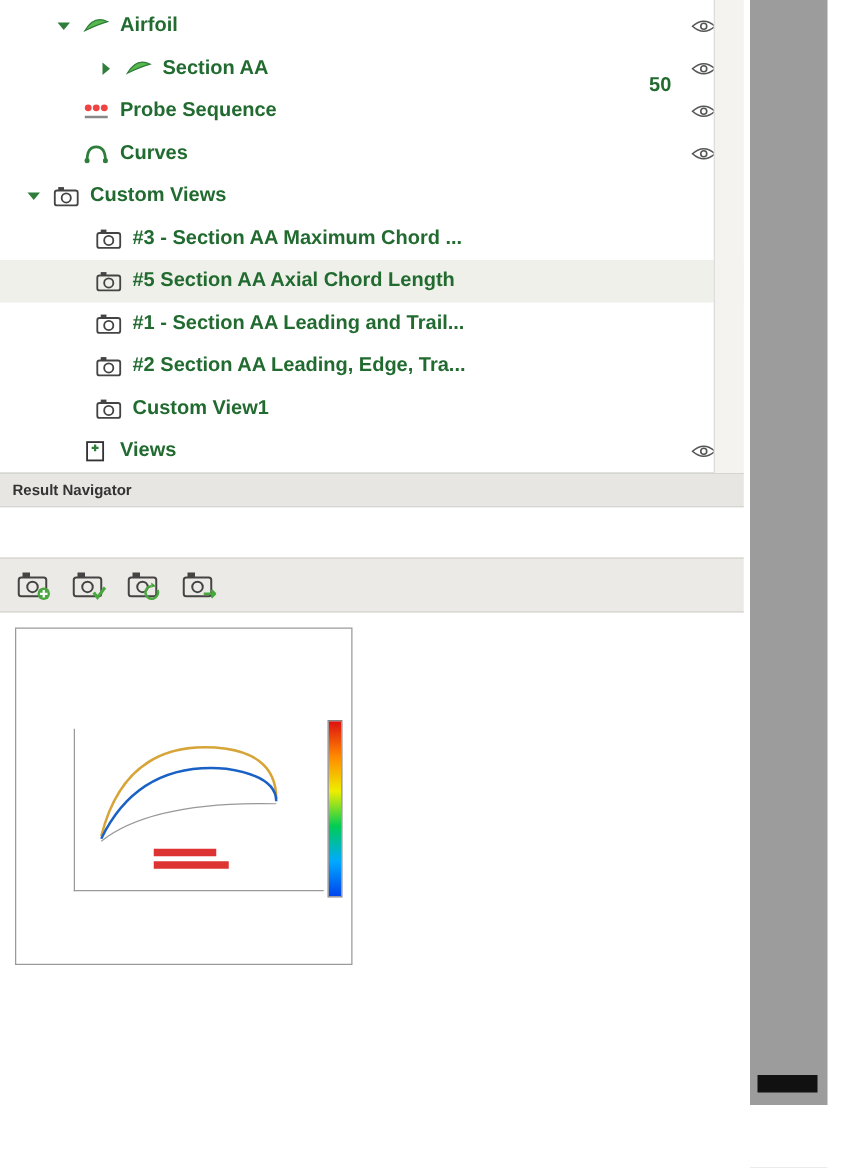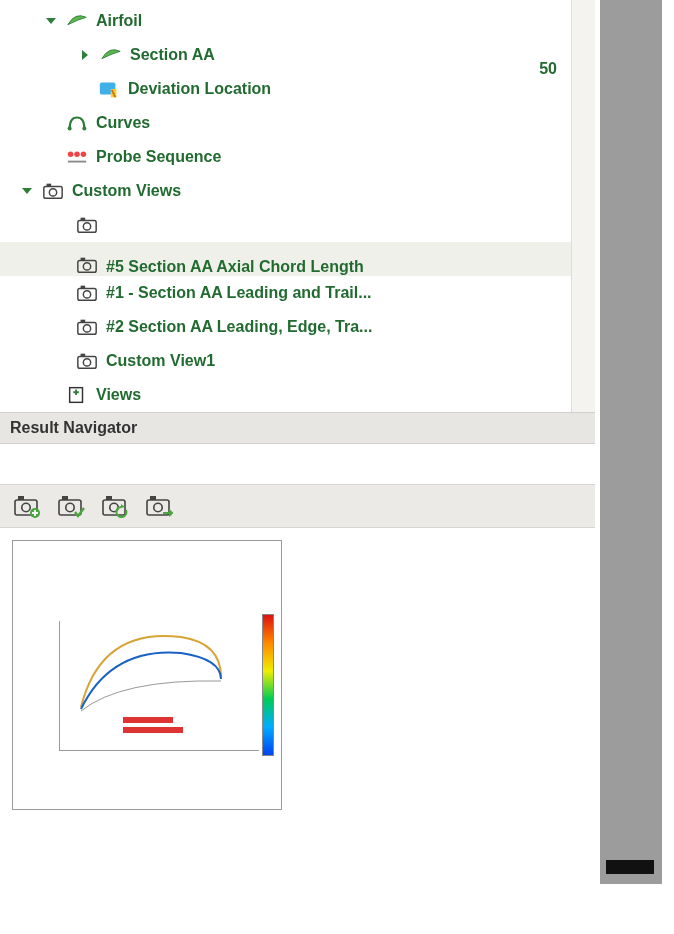--- a/index.html
+++ b/index.html
@@ -22,26 +22,26 @@
   }
   .tree {
     overflow-y: auto;
     position: relative;
     padding-top: 4px;
   }
   .row {
     display: flex;
     align-items: center;
     height: 34px;
-    padding-right: 0;
+    padding-right: 20px;
     font-weight: 600;
     white-space: nowrap;
     cursor: default;
   }
-  .row.selected { background: #f0f0ea; align-items: flex-end; }
+  .row.selected { background: #f0f0ea; }
   .spacer { flex: 1; }
   .ind { display:inline-block; height:1px; }
   .expander {
     display:inline-flex; align-items:center; justify-content:center;
     width:18px; height:18px; margin-right:4px;
     color:#2f7d3a;
   }
   .expander svg { width:12px; height:12px; }
   .expander.blank { visibility:hidden; }
   .node-icon {
@@ -53,21 +53,21 @@
   .val { color:#226b30; margin-right:8px;margin-top:27px; }
   .eye {
     display:inline-flex; align-items:center; justify-content:center;
     width:24px; height:20px; color:#555; margin-left:6px;
   }
   .eye svg { width:20px; height:14px; }
   .section-title {
     background:#e7e6e3;
     color:#333;
     font-weight:700;
-    font-size:16px;
+    font-size:12px;
     padding:6px 10px;
     border-top:1px solid #d0cfcb;
     border-bottom:1px solid #d0cfcb;
   }
   .nav-gap { height:40px; background:#fff; }
   .toolbar {
     display:flex; gap:10px; padding:6px 10px;
     background:#eceae6;
     border-top:1px solid #d6d4d0;
     border-bottom:1px solid #d6d4d0;
@@ -169,58 +169,20 @@
       <span class="spacer"></span>
       <span class="val">50</span>
       <span class="eye">
         <svg viewBox="0 0 20 12">
             <path d="M1 6 Q10 -2 19 6 Q10 14 1 6 Z" fill="none" stroke="#555" stroke-width="1.3"></path>
             <circle cx="10" cy="6" r="2.4" fill="none" stroke="#555" stroke-width="1.3"></circle>
           </svg>
       </span>
     </div>
 
-    <div class="row">
-      <span class="ind" style="width:96px"></span>
-      <span class="node-icon">
-        <svg viewBox="0 0 24 20">
-            <rect x="2" y="3" width="17" height="13" rx="2" fill="#3fb0e8"></rect>
-            <rect x="14" y="10" width="6" height="9" fill="#fc3"></rect>
-            <path d="M15 11 L19 19" stroke="#c70" stroke-width="2"></path>
-          </svg>
-      </span>
-      <span class="label">Deviation Location</span>
-      <span class="spacer"></span>
-      <span class="eye">
-        <svg viewBox="0 0 20 12">
-            <path d="M1 6 Q10 -2 19 6 Q10 14 1 6 Z" fill="none" stroke="#555" stroke-width="1.3"></path>
-            <circle cx="10" cy="6" r="2.4" fill="none" stroke="#555" stroke-width="1.3"></circle>
-          </svg>
-      </span>
-    </div>
-
-    <div class="row">
-      <span class="ind" style="width:42px"></span>
-      <span class="expander blank"></span>
-      <span class="node-icon">
-        <svg viewBox="0 0 24 20">
-            <path d="M4 16 Q4 4 12 4 Q20 4 20 16" fill="none" stroke="#2f7d3a" stroke-width="2.4"></path>
-            <circle cx="4" cy="16" r="2.2" fill="#2f7d3a"></circle>
-            <circle cx="20" cy="16" r="2.2" fill="#2f7d3a"></circle>
-          </svg>
-      </span>
-      <span class="label">Curves</span>
-      <span class="spacer"></span>
-      <span class="eye">
-        <svg viewBox="0 0 20 12">
-            <path d="M1 6 Q10 -2 19 6 Q10 14 1 6 Z" fill="none" stroke="#555" stroke-width="1.3"></path>
-            <circle cx="10" cy="6" r="2.4" fill="none" stroke="#555" stroke-width="1.3"></circle>
-          </svg>
-      </span>
-    </div>
 
     <div class="row">
       <span class="ind" style="width:42px"></span>
       <span class="expander blank"></span>
       <span class="node-icon">
         <svg viewBox="0 0 24 20">
             <circle cx="5" cy="7" r="3" fill="#e44"></circle>
             <circle cx="12" cy="7" r="3" fill="#e44"></circle>
             <circle cx="19" cy="7" r="3" fill="#e44"></circle>
             <path d="M2 15 H22" stroke="#888" stroke-width="2"></path>
@@ -230,20 +192,40 @@
       <span class="spacer"></span>
       <span class="eye">
         <svg viewBox="0 0 20 12">
             <path d="M1 6 Q10 -2 19 6 Q10 14 1 6 Z" fill="none" stroke="#555" stroke-width="1.3"></path>
             <circle cx="10" cy="6" r="2.4" fill="none" stroke="#555" stroke-width="1.3"></circle>
           </svg>
       </span>
     </div>
 
     <div class="row">
+      <span class="ind" style="width:42px"></span>
+      <span class="expander blank"></span>
+      <span class="node-icon">
+        <svg viewBox="0 0 24 20">
+            <path d="M4 16 Q4 4 12 4 Q20 4 20 16" fill="none" stroke="#2f7d3a" stroke-width="2.4"></path>
+            <circle cx="4" cy="16" r="2.2" fill="#2f7d3a"></circle>
+            <circle cx="20" cy="16" r="2.2" fill="#2f7d3a"></circle>
+          </svg>
+      </span>
+      <span class="label">Curves</span>
+      <span class="spacer"></span>
+      <span class="eye">
+        <svg viewBox="0 0 20 12">
+            <path d="M1 6 Q10 -2 19 6 Q10 14 1 6 Z" fill="none" stroke="#555" stroke-width="1.3"></path>
+            <circle cx="10" cy="6" r="2.4" fill="none" stroke="#555" stroke-width="1.3"></circle>
+          </svg>
+      </span>
+    </div>
+
+    <div class="row">
       <span class="ind" style="width:18px"></span>
       <span class="expander">
         <svg viewBox="0 0 12 12">
             <path d="M1 3 L6 9 L11 3 Z" fill="#2f7d3a"></path>
           </svg>
       </span>
       <span class="node-icon">
         <svg viewBox="0 0 24 20">
             <rect x="2" y="5" width="20" height="13" rx="2" fill="none" stroke="#444" stroke-width="1.6"></rect>
             <circle cx="12" cy="11.5" r="4" fill="none" stroke="#444" stroke-width="1.6"></circle>
@@ -256,20 +238,21 @@
 
     <div class="row">
       <span class="ind" style="width:74px"></span>
       <span class="node-icon">
           <svg viewBox="0 0 24 20">
             <rect x="2" y="5" width="20" height="13" rx="2" fill="none" stroke="#444" stroke-width="1.6"></rect>
             <circle cx="12" cy="11.5" r="4" fill="none" stroke="#444" stroke-width="1.6"></circle>
             <rect x="5" y="2" width="5" height="3" fill="#444"></rect>
           </svg>
         </span>
+      <span class="label">#3 - Section AA Maximum Chord ...</span>
     </div>
     <div class="row selected">
       <span class="ind" style="width:74px"></span>
       <span class="node-icon">
           <svg viewBox="0 0 24 20">
             <rect x="2" y="5" width="20" height="13" rx="2" fill="none" stroke="#444" stroke-width="1.6"></rect>
             <circle cx="12" cy="11.5" r="4" fill="none" stroke="#444" stroke-width="1.6"></circle>
             <rect x="5" y="2" width="5" height="3" fill="#444"></rect>
           </svg>
         </span>

